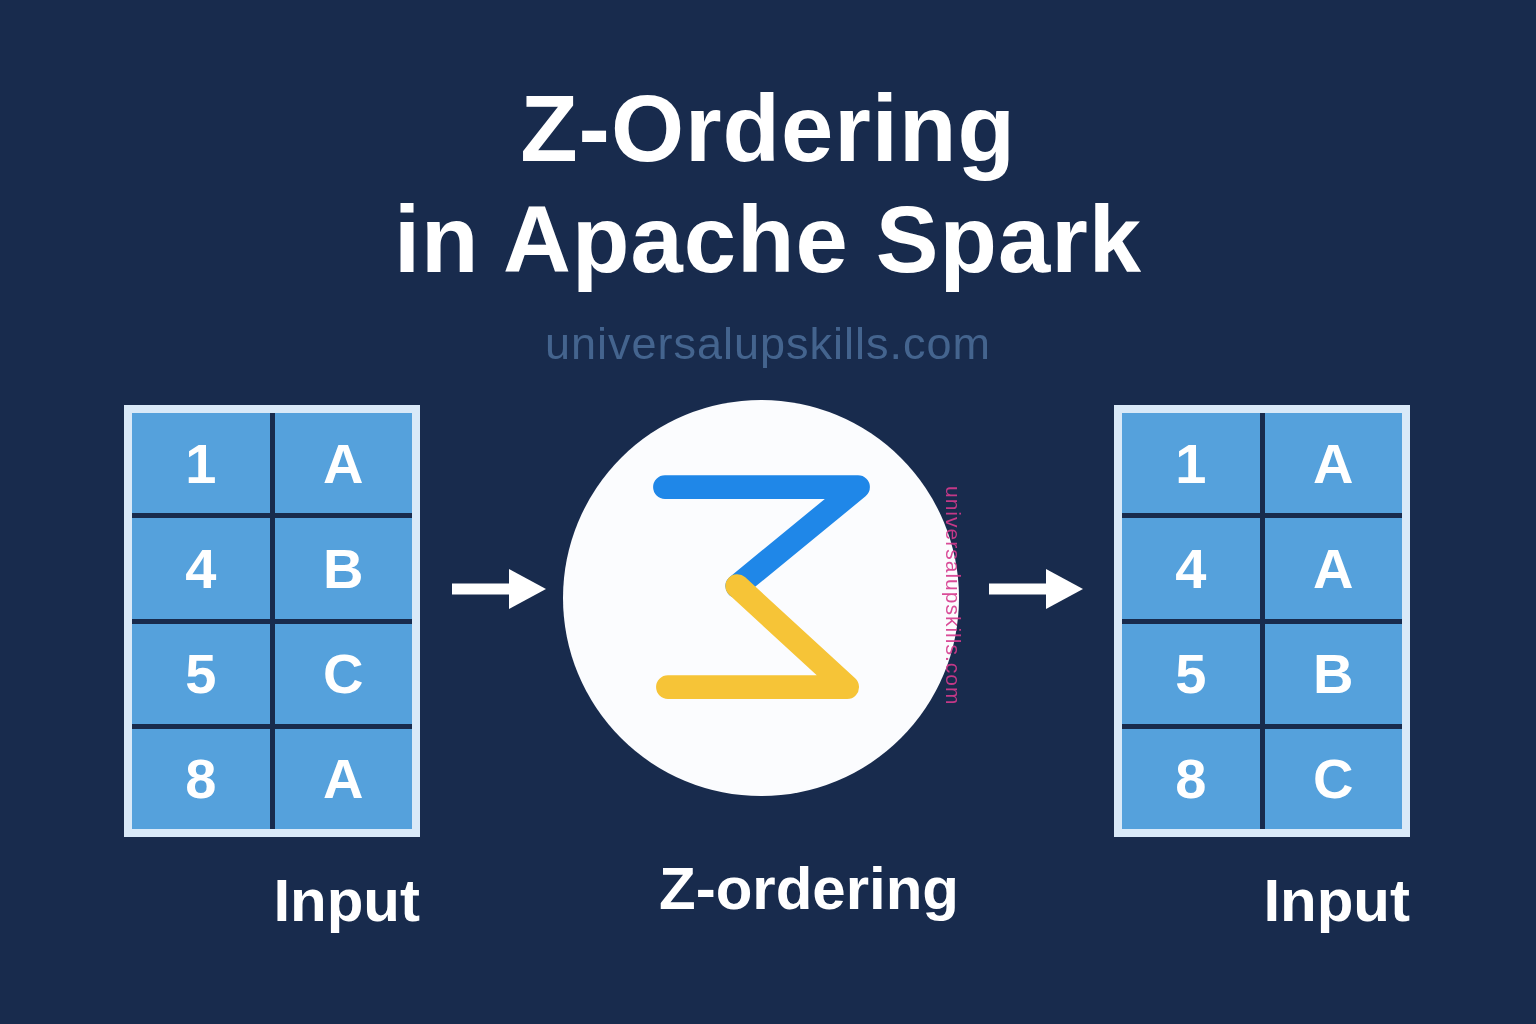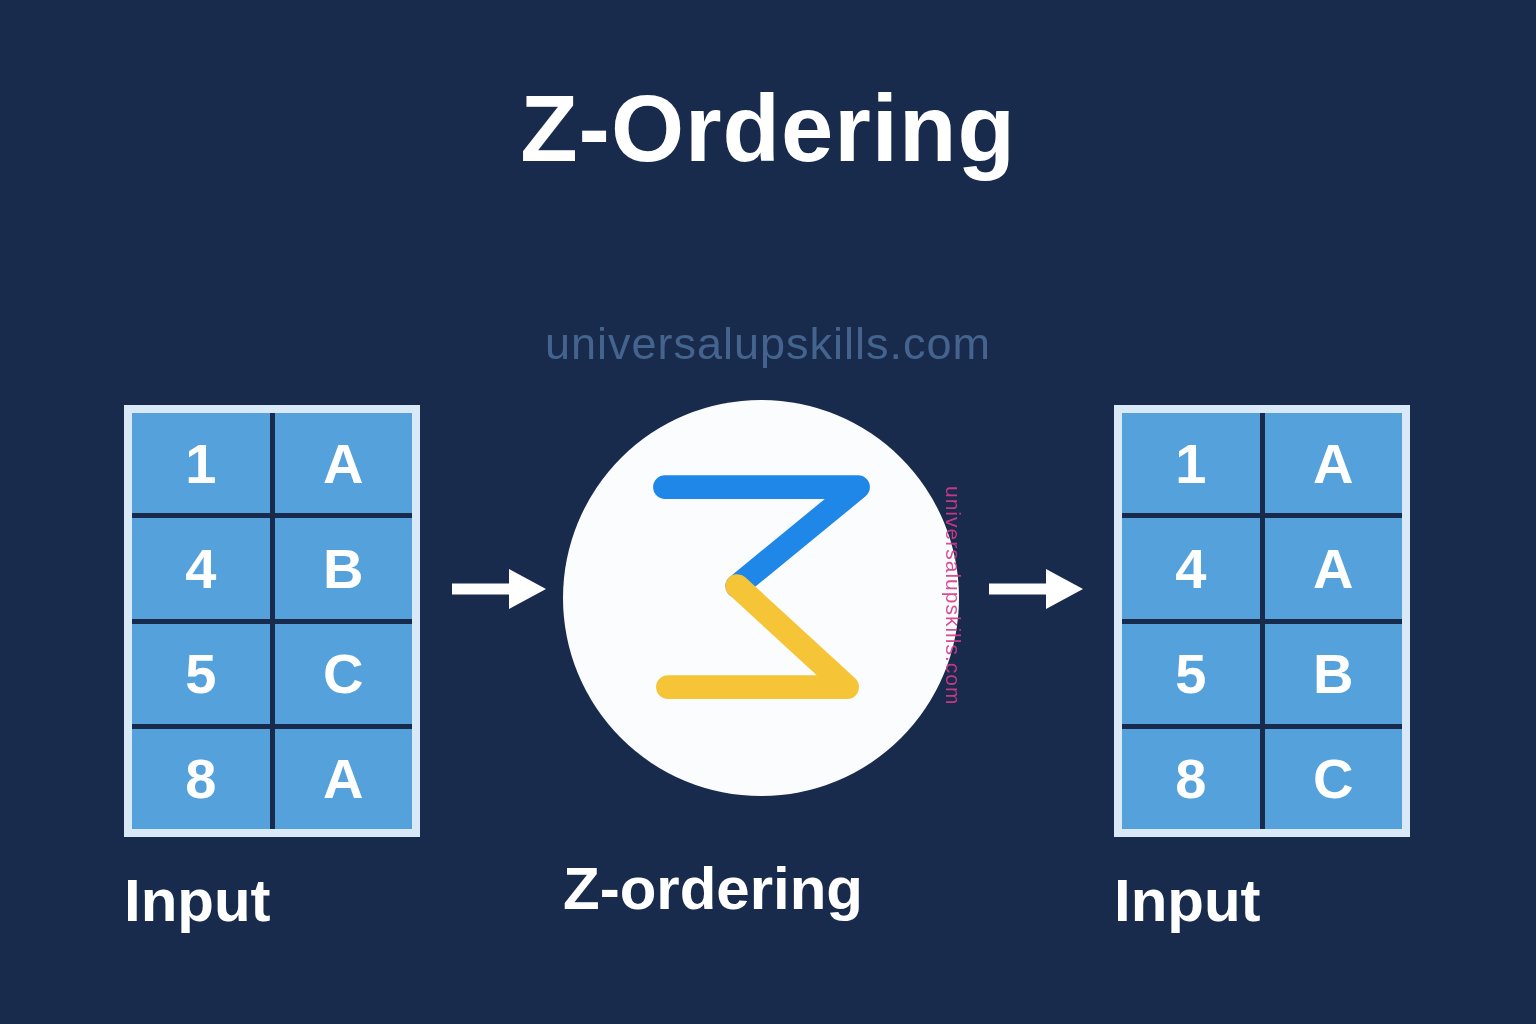--- a/index.html
+++ b/index.html
@@ -28,21 +28,21 @@
   }
   .dtable.input  { left:124px; }
   .dtable.output { left:1114px; }
   .cell {
     background:var(--cell_blue,#55a1dc);
     display:flex; align-items:center; justify-content:center;
     color:var(--text_white,#fff); font-size:56px; font-weight:bold;
   }
   .tlabel {
     position:absolute; color:var(--text_white,#fff);
-    font-size:60px; font-weight:bold; text-align:left;
+    font-size:60px; font-weight:bold; text-align:right;
   }
   #input-label   { top:866px; left:124px;  width:296px; }
   #output-label  { top:866px; left:1114px; width:296px; }
   #process-label { top:854px; left:563px;  width:396px; }
   .circle {
     position:absolute; left:563px; top:400px; width:396px; height:396px;
     border-radius:50%; background:var(--circle_white,#fbfcfe);
   }
   .circle svg { width:100%; height:100%; display:block; }
   .arrow { position:absolute; top:560px; width:102px; height:58px; }
@@ -52,20 +52,21 @@
     position:absolute; left:941px; top:486px; z-index:5;
     writing-mode:vertical-rl; font-size:21px; letter-spacing:1px;
     color:var(--watermark_pink,#d63a8e); opacity:.9;
   }
 </style>
 </head>
 <body>
 
 <div class="title">
   <div>Z-Ordering</div>
+  <div>in Apache Spark</div>
 </div>
 
 <div class="watermark-h">universalupskills.com</div>
 
 <div class="dtable input">
   <div class="cell">1</div>
   <div class="cell">A</div>
   <div class="cell">4</div>
   <div class="cell">B</div>
   <div class="cell">5</div>

